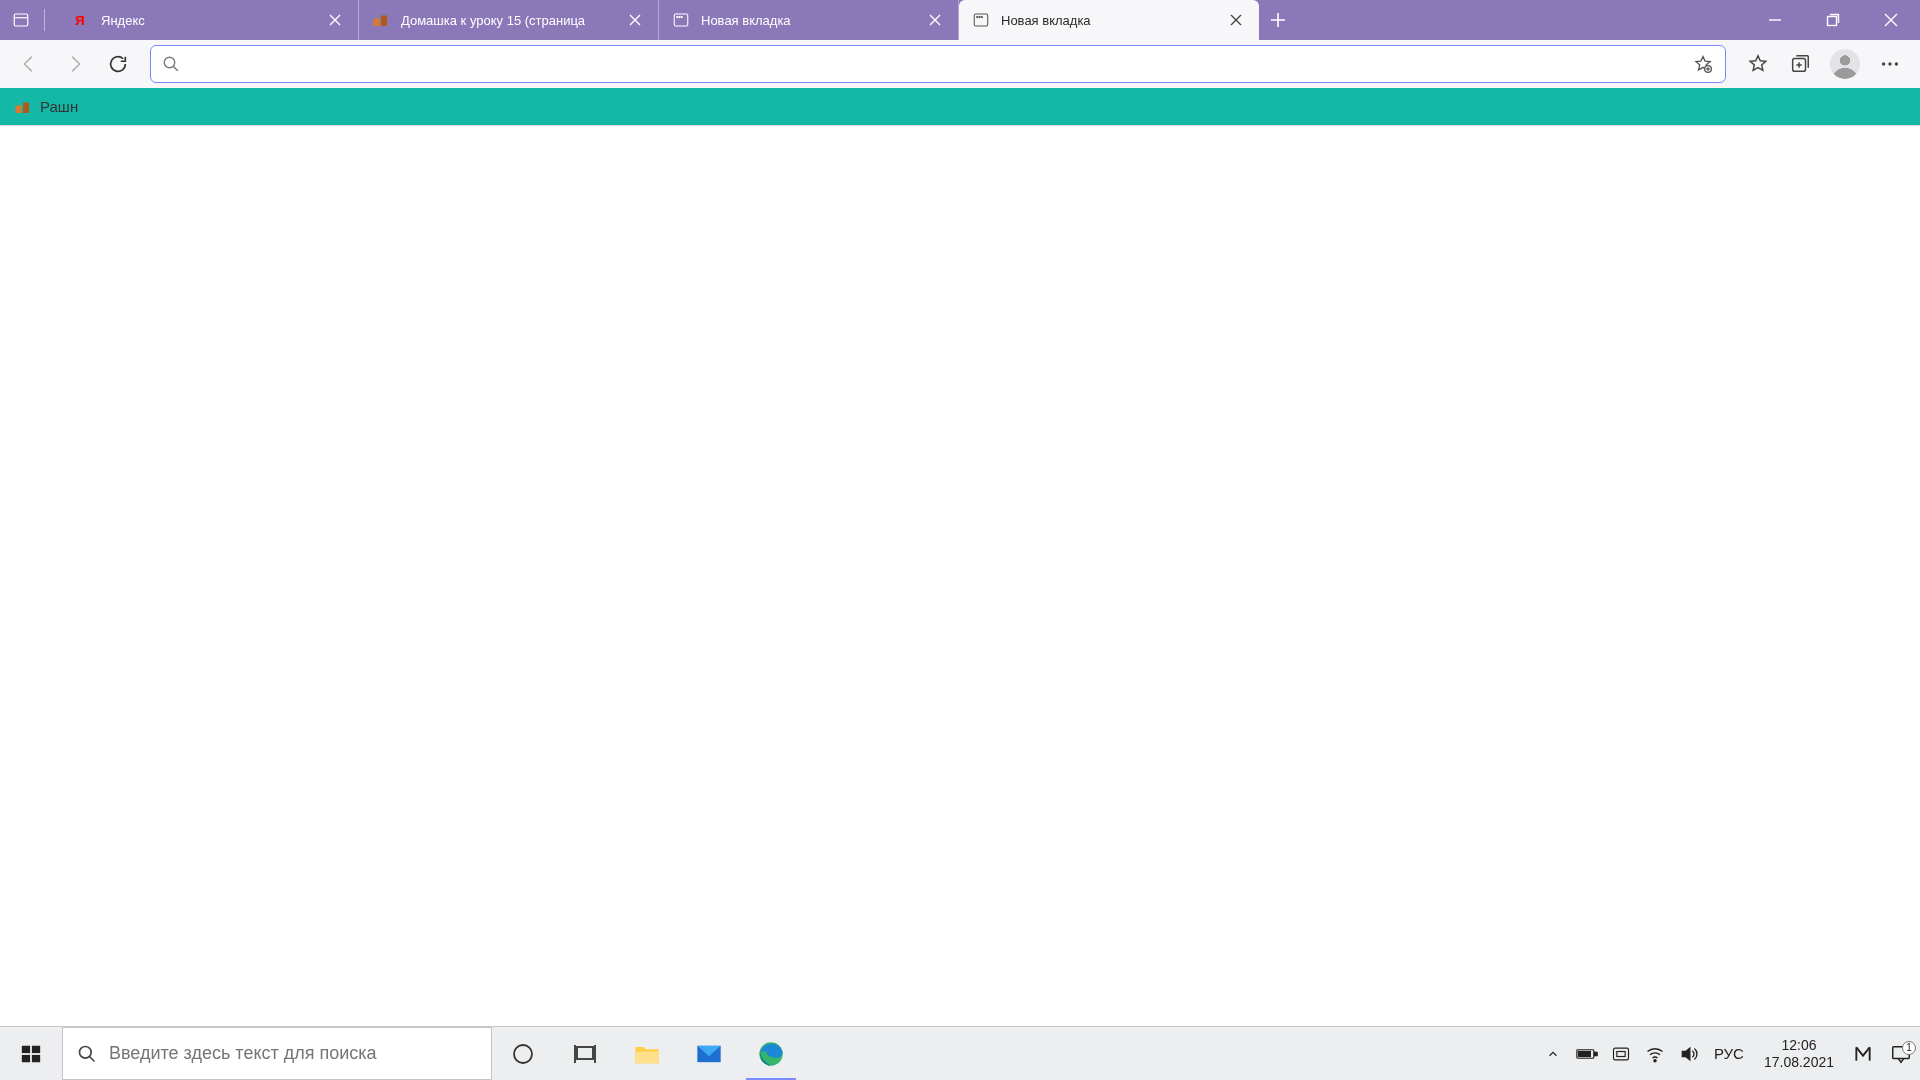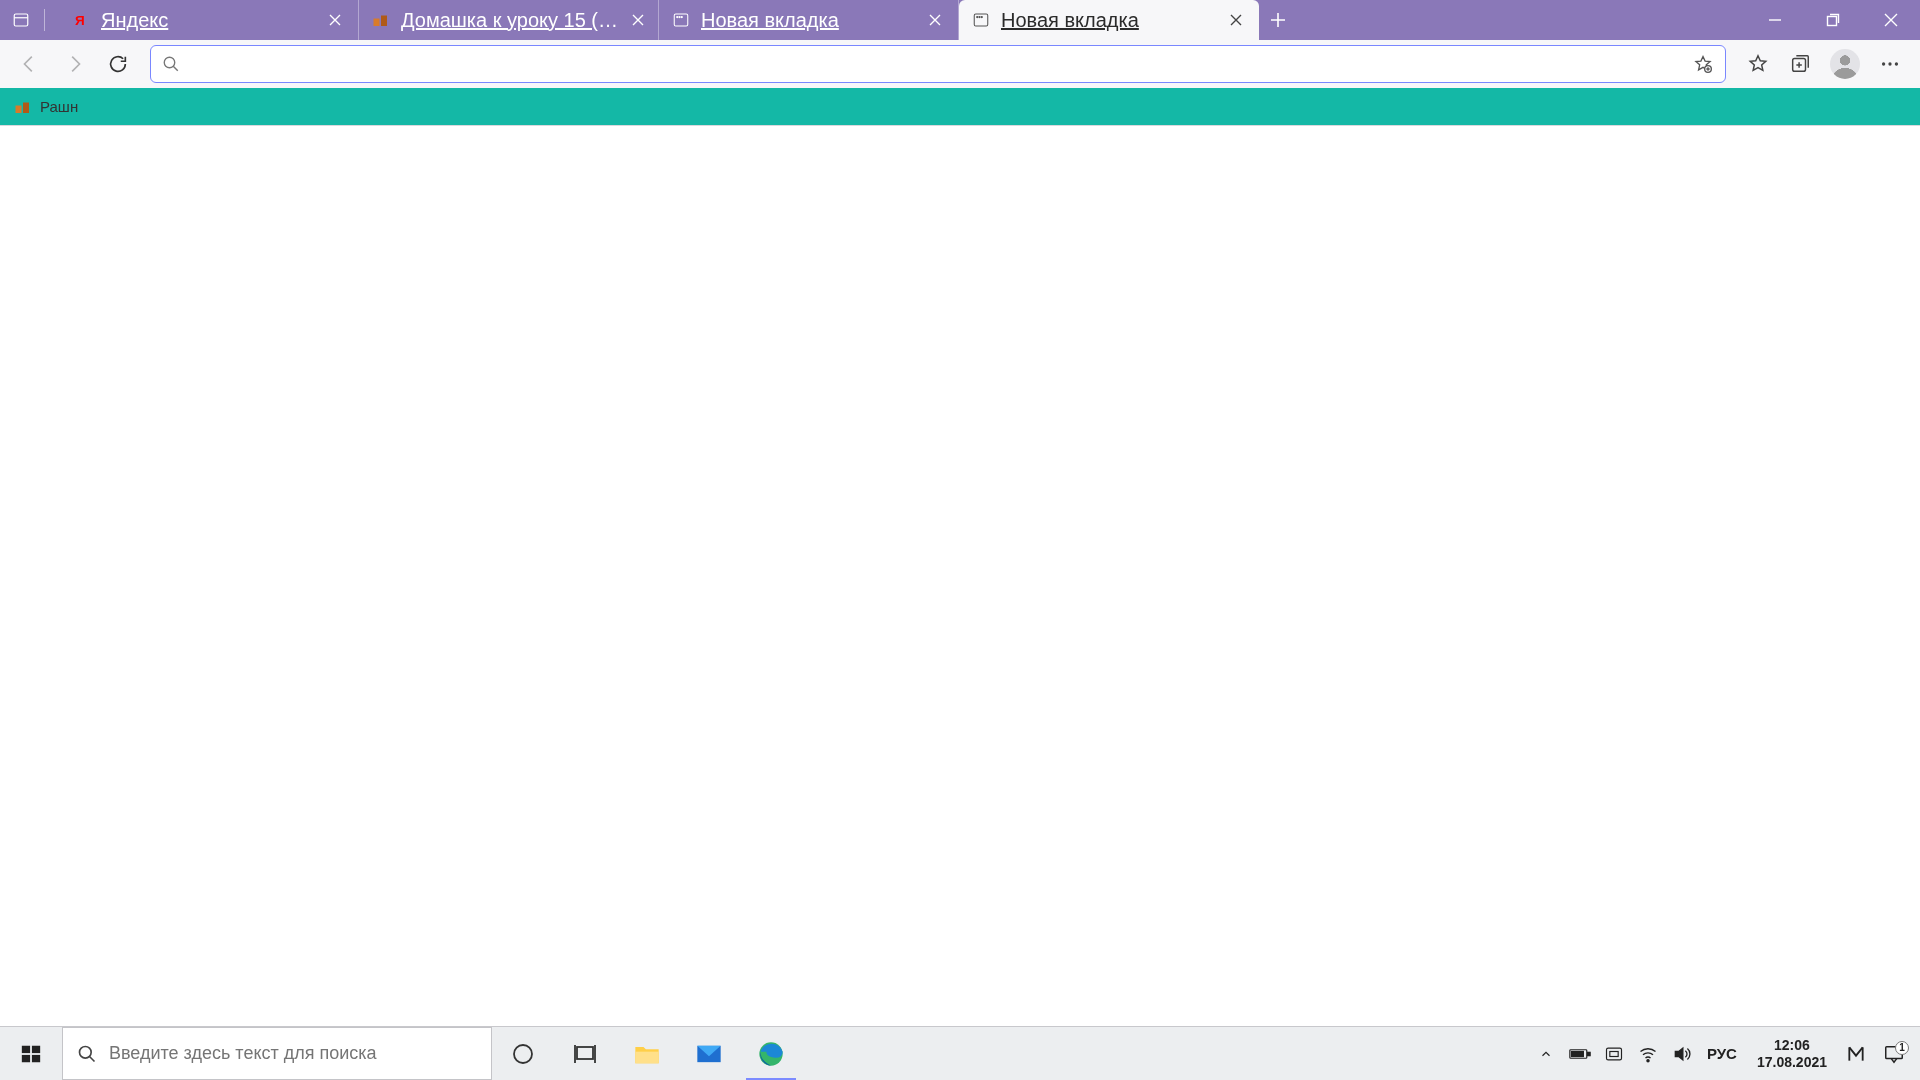--- a/index.html
+++ b/index.html
@@ -32,21 +32,21 @@
   border-right: 1px solid rgba(255,255,255,0.35);
   cursor: default;
 }
 .tab.active {
   background: #f7f7f9;
   color: #2b2b2b;
   border-radius: 6px 6px 0 0;
   border-right: none;
 }
 .tab .favicon { width: 20px; height: 20px; flex: 0 0 20px; display:flex;align-items:center;justify-content:center; }
-.tab .label { flex: 1 1 auto; white-space: nowrap; overflow: hidden; text-overflow: ellipsis; font-size: 20px; text-decoration: underline; }
+.tab .label { flex: 1 1 auto; white-space: nowrap; overflow: hidden; text-overflow: ellipsis; font-size: 13px; }
 .tab .close { width: 22px; height: 22px; display:flex;align-items:center;justify-content:center; border-radius:2px; }
 .tab.active .close svg path { stroke:#444; }
 .newtab-btn {
   width: 38px; display:flex;align-items:center;justify-content:center;
 }
 .titlebar-spacer { flex: 1 1 auto; }
 .win-controls { display:flex; }
 .win-btn { width: 58px; display:flex;align-items:center;justify-content:center; }
 
 
@@ -115,21 +115,21 @@
   border:1px solid #c4c4c8;
   display:flex; align-items:center;
   padding: 0 14px; gap:12px;
 }
 .search-box input { flex:1; border:none; outline:none; font-size:18px; color:#666; background:transparent; }
 .task-icons { display:flex; align-items:center; }
 .task-icon { width:62px; height:54px; display:flex;align-items:center;justify-content:center; position:relative; }
 .task-icon.active::after {
   content:""; position:absolute; bottom:0; left:6px; right:6px; height:3px; background:#7c8bff;
 }
-.tray { margin-left:auto; display:flex; align-items:center; padding-right:7px; gap:4px;font-weight:bold; }
+.tray { margin-left:auto; display:flex; align-items:center; padding-right:0; gap:4px; }
 .tray .tray-ico { width:30px; height:54px; display:flex;align-items:center;justify-content:center; color:#222; }
 .tray .lang { font-size:15px; padding:0 6px; }
 .tray .clock { font-size:14px; line-height:1.2; text-align:center; padding:0 10px; }
 .tray .notif { width:38px; display:flex;align-items:center;justify-content:center; position:relative; }
 .tray .notif .badge {
   position:absolute; bottom:10px; right:4px; width:14px;height:14px;border-radius:50%;
   background:#fff; border:1px solid #777; font-size:10px; display:flex;align-items:center;justify-content:center;
 }
 
 svg { display:block; }

